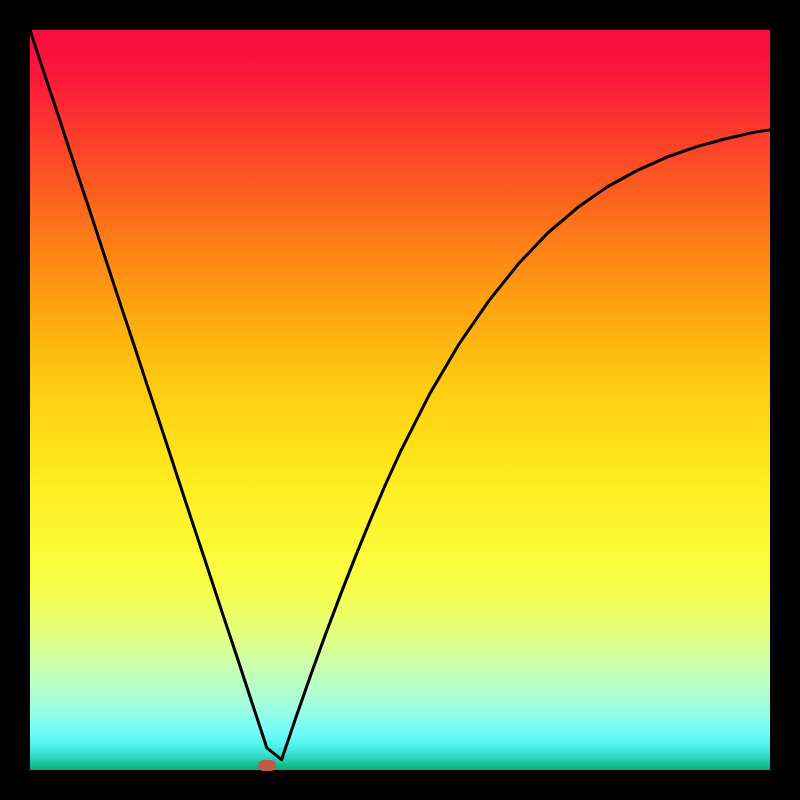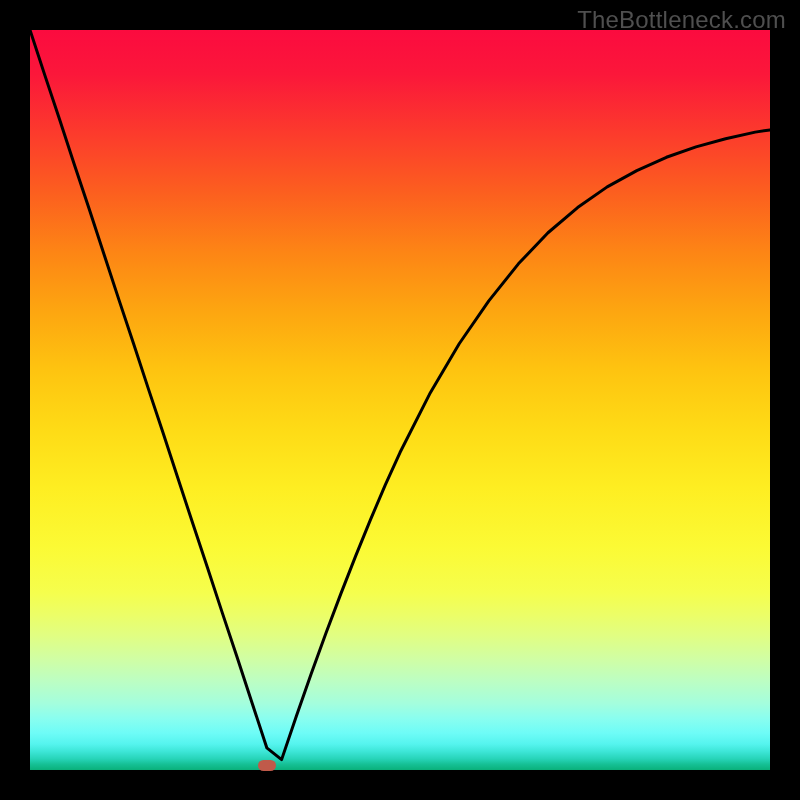--- a/index.html
+++ b/index.html
@@ -79,14 +79,13 @@
 
   <div class="plot-area">
 
     <svg class="curve-svg" viewBox="0 0 740 740" preserveAspectRatio="none">
       <path id="curve-path" d="M0.00 0.00 L14.80 45.14 L29.60 89.54 L44.40 134.68 L59.20 179.08 L74.00 224.22 L88.80 269.36 L103.60 313.76 L118.40 358.90 L133.20 403.30 L148.00 448.44 L162.80 493.58 L177.60 537.98 L192.40 583.12 L207.20 627.52 L222.00 672.66 L236.80 717.80 L251.60 729.64 L266.40 685.98 L281.20 643.80 L296.00 603.10 L310.80 563.88 L325.60 526.14 L340.40 489.88 L355.20 455.10 L370.00 422.54 L399.60 364.08 L429.20 313.76 L458.80 270.84 L488.40 233.84 L518.00 202.76 L547.60 177.60 L577.20 156.88 L606.80 140.60 L636.40 127.28 L666.00 116.92 L695.60 108.78 L725.20 102.12 L740.00 99.90 " fill="none" stroke="#000" stroke-width="3" stroke-linejoin="round" stroke-linecap="round"></path>
     </svg>
 
     <div class="minimum-marker" id="min-marker" style="left: 228px; top: 730px;"></div>
   </div>
 
-  <div class="watermark">TheBottleneck.com</div>
 </div>
 
 </body></html>

